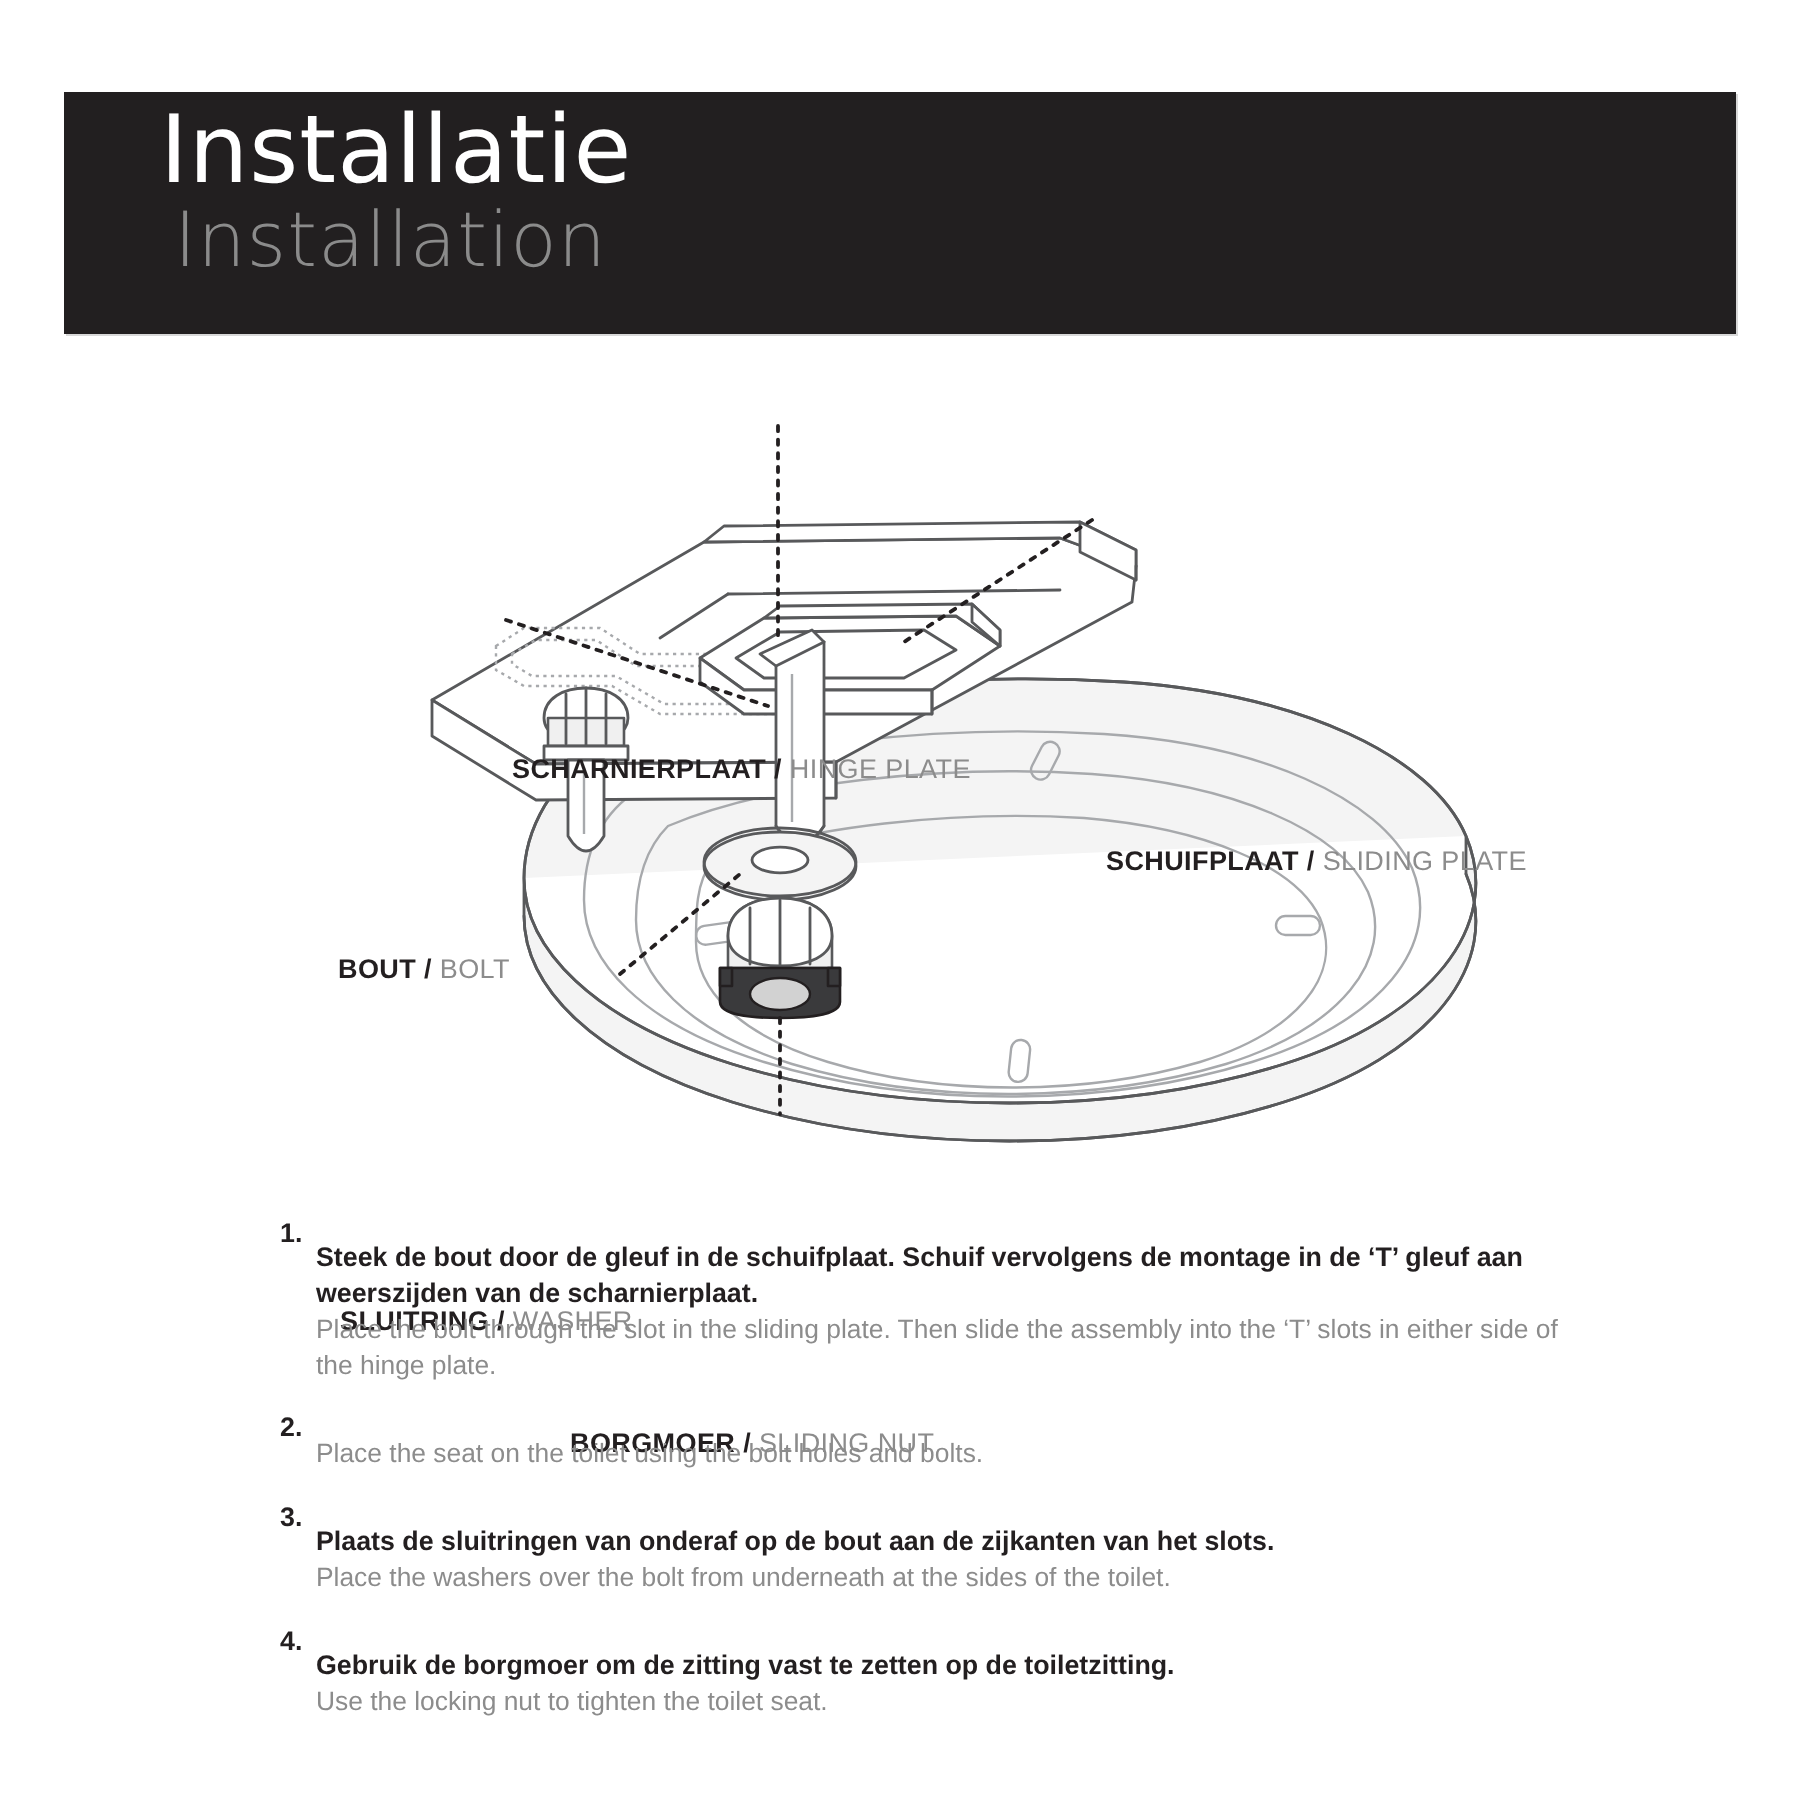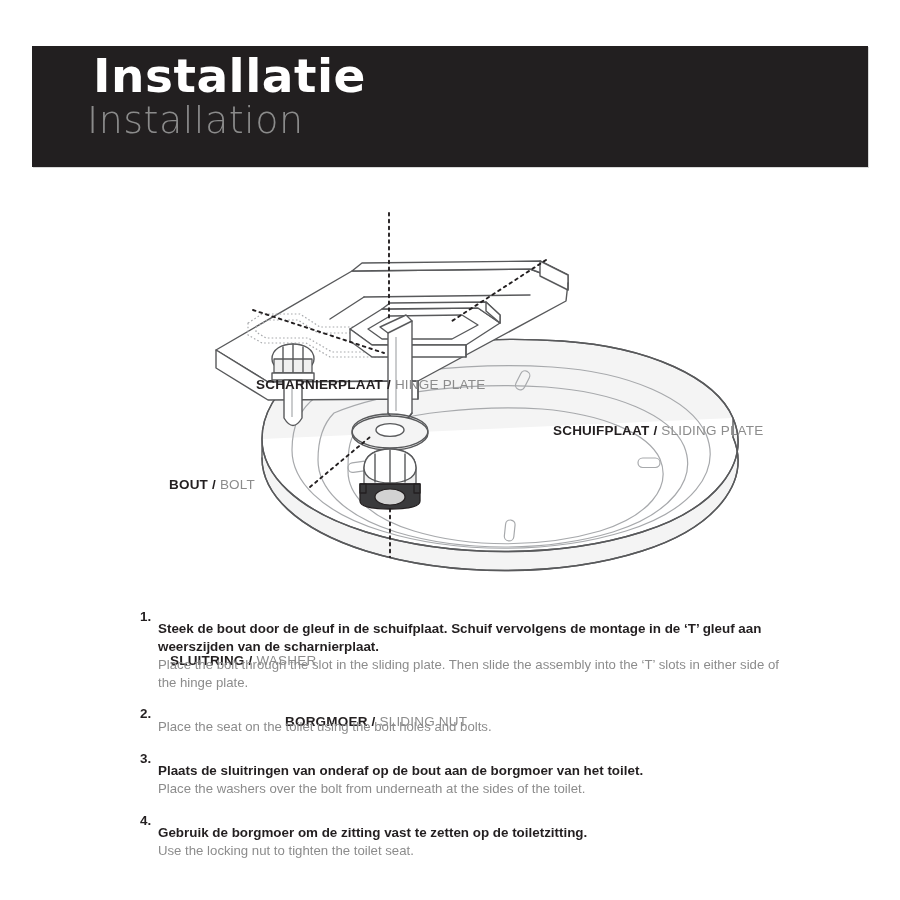--- a/index.html
+++ b/index.html
@@ -21,24 +21,24 @@
     position: absolute;
     left: 32px;
     top: 46px;
     width: 836px;
     height: 121px;
     background: #221f20;
     box-shadow: 1px 1px 0 0 #d8d8d8;
   }
   #header-title {
     position: absolute;
-    left: 61px;
+    left: 48px;
     top: 5px;
     font-size: 47px;
-    font-weight: 700;
+    font-weight: 400;
     letter-spacing: 0.5px;
     color: #ffffff;
     line-height: 1.05;
     font-family: "DejaVu Sans", sans-serif;
     font-stretch: normal;
   }
   #header-subtitle {
     position: absolute;
     left: 55px;
     top: 55px;
@@ -317,21 +317,21 @@
   <div class="step">
     <div class="step-num">2.</div>
     <div class="step-body">
       <p class="step-en">Place the seat on the toilet using the bolt holes and bolts.</p>
     </div>
   </div>
 
   <div class="step">
     <div class="step-num">3.</div>
     <div class="step-body">
-      <p class="step-nl">Plaats de sluitringen van onderaf op de bout aan de borgmoer van het toilet.</p>
+      <p class="step-nl">Plaats de sluitringen van onderaf op de bout aan de zijkanten van het slots.</p>
       <p class="step-en">Place the washers over the bolt from underneath at the sides of the toilet.</p>
     </div>
   </div>
 
   <div class="step">
     <div class="step-num">4.</div>
     <div class="step-body">
       <p class="step-nl">Gebruik de borgmoer om de zitting vast te zetten op de toiletzitting.</p>
       <p class="step-en">Use the locking nut to tighten the toilet seat.</p>
     </div>

